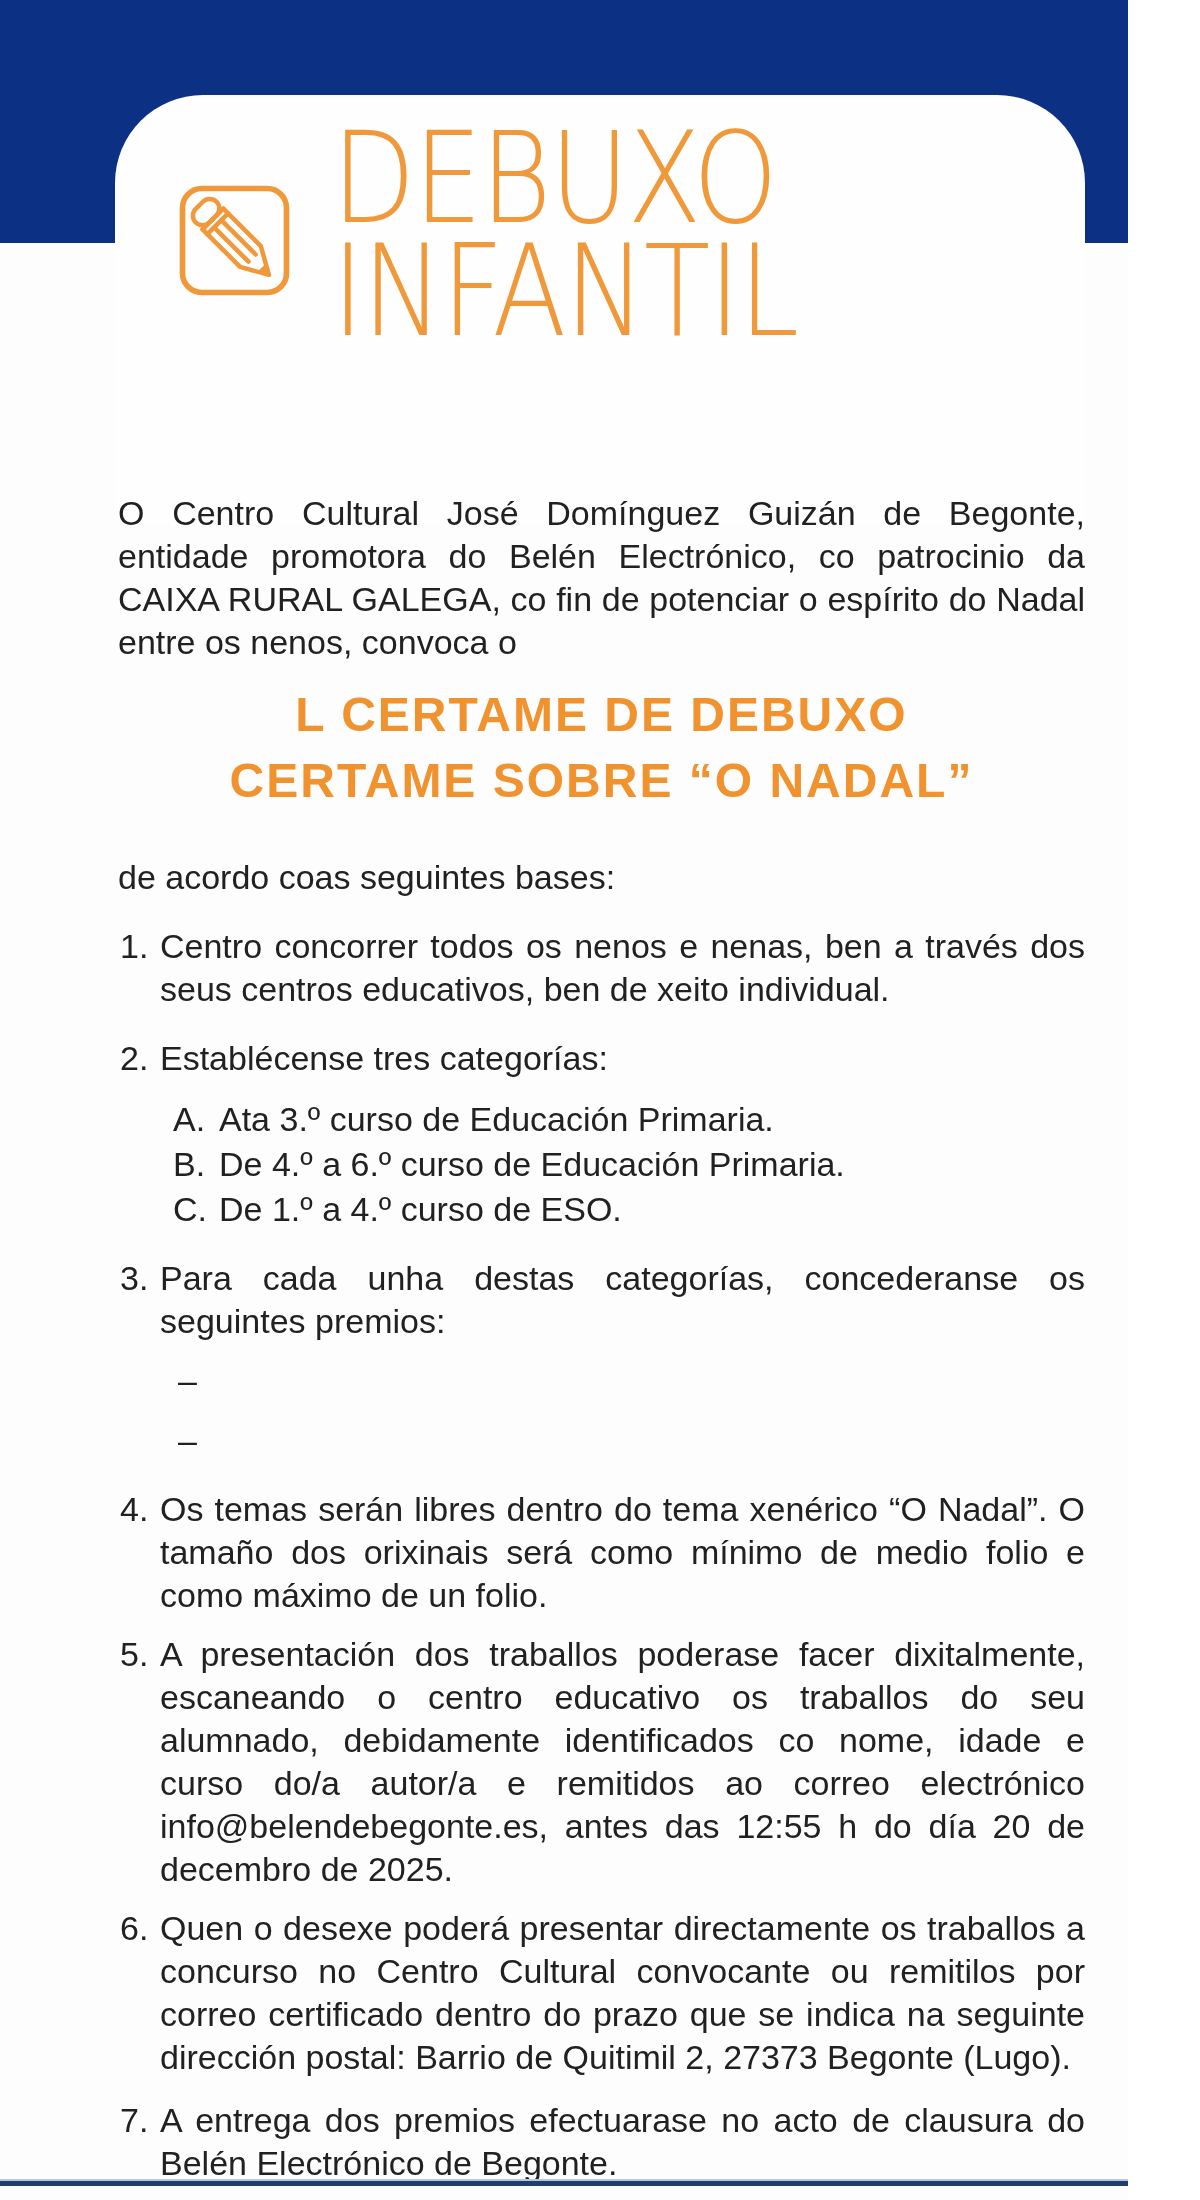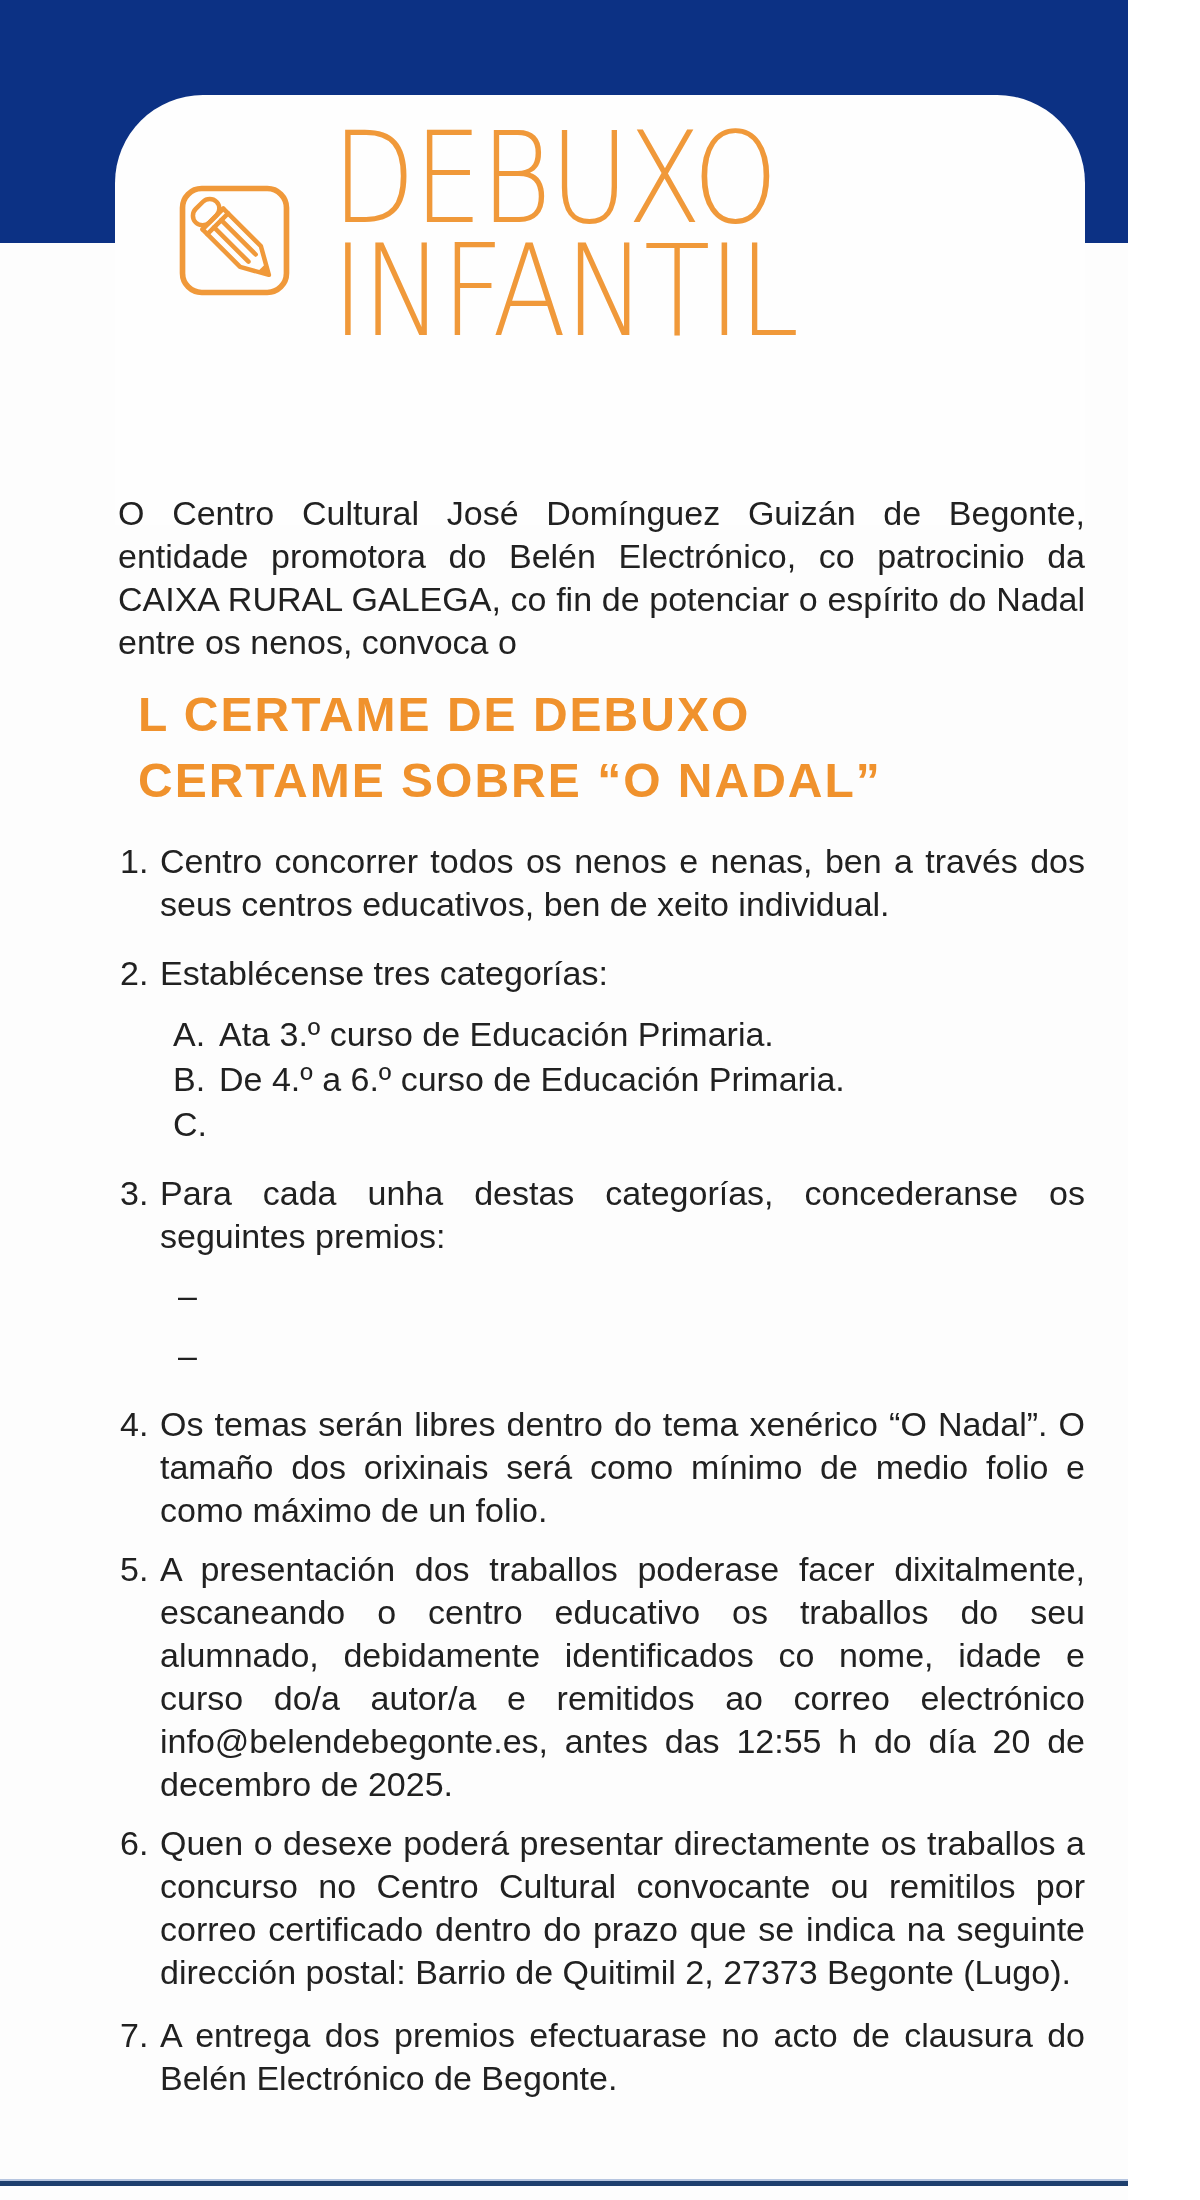--- a/index.html
+++ b/index.html
@@ -18,21 +18,21 @@
   .logo-icon{position:absolute; left:178px; top:183px; width:113px; height:115px;}
   .logo-title{
     position:absolute; left:332px; top:122px; width:640px;
     font-family:"DejaVu Sans","Liberation Sans",sans-serif;
     font-weight:200; font-size:126px; line-height:113px; letter-spacing:-2px;
     color:var(--logo-orange); transform:scaleX(.86); transform-origin:0 0; white-space:nowrap;
   }
   .content{position:absolute; left:118px; top:492px; width:967px; font-size:34px; line-height:43px;}
   .intro{margin:0; text-align:justify;}
   .certame{
-    margin:18px 20px 0; 
+    margin:18px 20px 0; text-align:center;
     font-size:48px; line-height:66px; font-weight:700; letter-spacing:2px;
     color:var(--heading-orange);
   }
   .bases-intro{margin:42px 0 0;}
   .item{display:flex; margin-top:26px;}
   .item.m16{margin-top:16px;}
   .item.m20{margin-top:20px;}
   .num{flex:0 0 42px; padding-left:2px; box-sizing:border-box;}
   .txt{flex:1; text-align:justify;}
   .sublist{margin:18px 0 0 55px;}
@@ -72,20 +72,21 @@
     <div>DEBUXO</div>
     <div>INFANTIL</div>
   </div>
 
   <div class="content">
 
     <p class="intro">O Centro Cultural José Domínguez Guizán de Begonte, entidade promotora do Belén Electrónico, co patrocinio da CAIXA RURAL GALEGA, co fin de potenciar o espírito do Nadal entre os nenos, convoca o</p>
 
     <h2 class="certame"><span>L CERTAME DE DEBUXO</span><br><span>CERTAME SOBRE “O NADAL”</span></h2>
 
+    <p class="bases-intro">de acordo coas seguintes bases:</p>
 
     <div class="item">
       <span class="num">1.</span>
       <span class="txt">Centro concorrer todos os nenos e nenas, ben a través dos seus centros educativos, ben de xeito individual.</span>
     </div>
 
     <div class="item">
       <span class="num">2.</span>
       <span class="txt">Establécense tres categorías:</span>
     </div>
@@ -93,20 +94,21 @@
       <div class="subitem">
         <span class="sublabel">A.</span>
         <span>Ata 3.º curso de Educación Primaria.</span>
       </div>
       <div class="subitem">
         <span class="sublabel">B.</span>
         <span>De 4.º a 6.º curso de Educación Primaria.</span>
       </div>
       <div class="subitem">
         <span class="sublabel">C.</span>
+        <span>De 1.º a 4.º curso de ESO.</span>
       </div>
     </div>
 
     <div class="item">
       <span class="num">3.</span>
       <span class="txt">Para cada unha destas categorías, concederanse os seguintes premios:</span>
     </div>
     <div class="dashlist">
       <div class="dashitem">
         <span class="dash">–</span>

